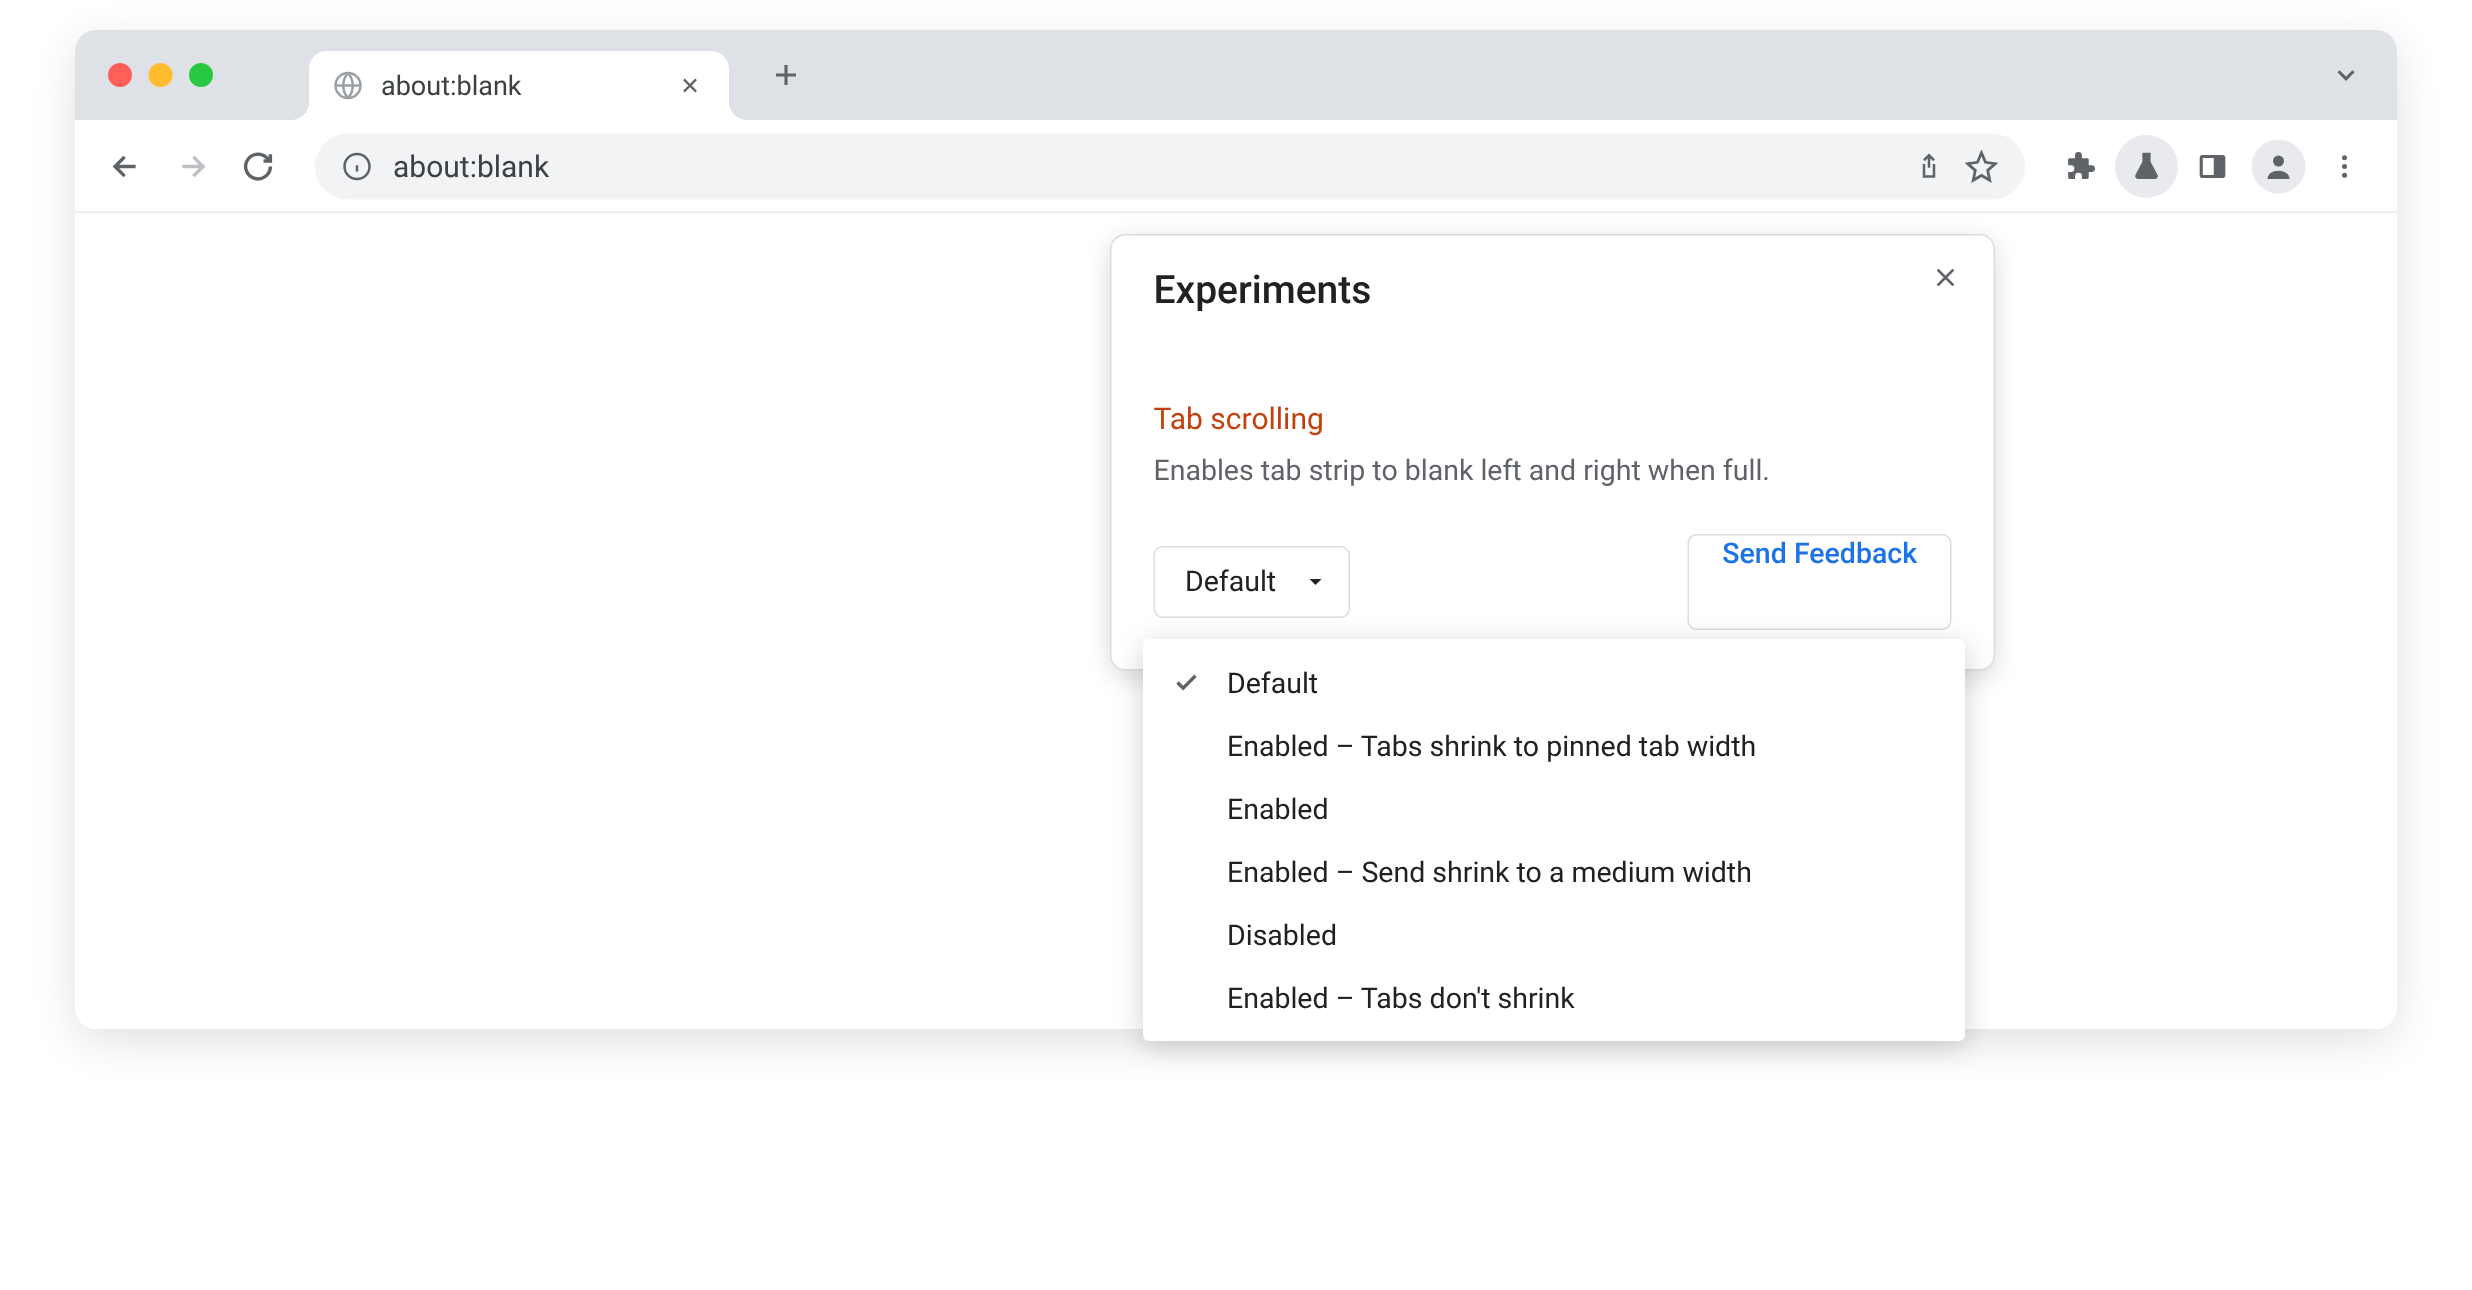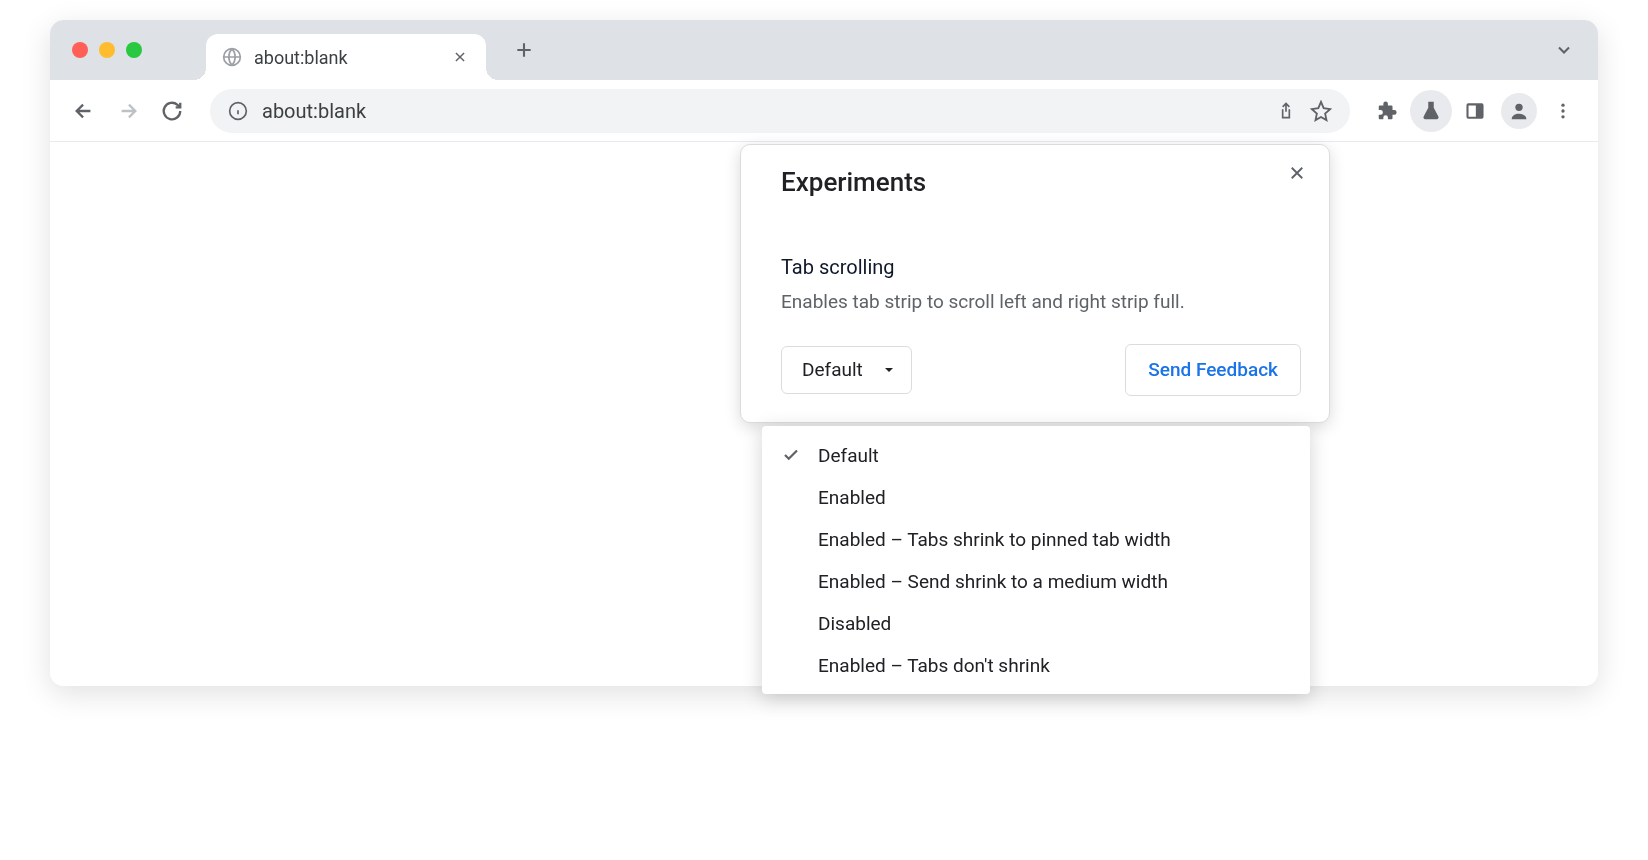--- a/index.html
+++ b/index.html
@@ -90,42 +90,42 @@
   .tb-btn.profile { background:#e8eaed; border-radius:50%; width:36px; height:36px; margin:0 3px;}
   .content-area {
     height: 544px;
     background:#fff;
     border-radius: 0 0 14px 14px;
     position:relative;
   }
   
   .popup {
     position:absolute;
-    top: 124px;
+    top: 136px;
     left: 690px;
     width: 590px;
     background:#fff;
     border:1px solid #dadce0;
     border-radius:10px;
     box-shadow: 0 4px 16px rgba(0,0,0,0.15);
-    padding: 22px 28px 26px 40px;
+    padding: 22px 28px 26px 28px;
   }
   .popup-title { font-size:26px; color:#202124; font-weight:500; }
   .popup-close { position:absolute; top:14px; right:18px; color:#5f6368; cursor:pointer; width:28px; height:28px; display:flex; align-items:center; justify-content:center;}
-  .exp-name { font-size:20px; color:#0f172a; margin-top:58px; }
+  .exp-name { font-size:20px; color:#c2410c; margin-top:58px; }
   .exp-desc { font-size:19px; color:#5f6368; margin-top:10px; line-height:1.4;}
   .exp-row { display:flex; justify-content:space-between; align-items:center; margin-top:28px;}
   .select-btn {
     border:1px solid #dadce0; border-radius:6px; height:48px;
     padding: 0 16px 0 20px; display:flex; align-items:center; gap:20px;
     font-size:19px; color:#202124; cursor:pointer; background:#fff;
   }
   .feedback-btn {
-    border:1px solid #dadce0; border-radius:6px; height:52px;
-    padding: 0 22px; display:flex; align-items:center;
+    border:1px solid #dadce0; border-radius:6px; height:64px;
+    padding: 0 22px; display:flex; align-items:flex-start;
     font-size:19px; color:#1a73e8; font-weight:500; cursor:pointer; background:#fff;
   }
   
   .dropdown {
     position:absolute;
     top: 406px;
     left: 712px;
     width: 548px;
     background:#fff;
     box-shadow: 0 4px 20px rgba(0,0,0,0.18);
@@ -251,21 +251,21 @@
   <div class="content-area"></div>
 
   <div class="popup">
     <div class="popup-close">
       <svg width="18" height="18" viewBox="0 0 24 24" fill="none" stroke="#5f6368" stroke-width="2.5">
           <path d="M5 5l14 14M19 5L5 19"></path>
         </svg>
     </div>
     <div class="popup-title">Experiments</div>
     <div class="exp-name">Tab scrolling</div>
-    <div class="exp-desc">Enables tab strip to scroll left and right strip full.</div>
+    <div class="exp-desc">Enables tab strip to blank left and right when full.</div>
     <div class="exp-row">
       <div class="select-btn">
         <span>Default</span>
         <svg width="12" height="12" viewBox="0 0 24 24" fill="#202124">
             <path d="M4 8l8 8 8-8z"></path>
           </svg>
       </div>
       <div class="feedback-btn">
         <span>Send Feedback</span>
       </div>
@@ -276,28 +276,28 @@
       <div class="dd-item">
         <span class="dd-check">
           <svg width="18" height="18" viewBox="0 0 24 24" fill="none" stroke="#5f6368" stroke-width="3">
             <path d="M4 12l5 5L20 6"></path>
           </svg>
         </span>
         <span>Default</span>
       </div>
       <div class="dd-item">
         <span class="dd-check"></span>
+        <span>Enabled – Tabs shrink to pinned tab width</span>
+      </div>
+      <div class="dd-item">
+        <span class="dd-check"></span>
         <span>Enabled</span>
       </div>
       <div class="dd-item">
         <span class="dd-check"></span>
-        <span>Enabled – Tabs shrink to pinned tab width</span>
-      </div>
-      <div class="dd-item">
-        <span class="dd-check"></span>
         <span>Enabled – Send shrink to a medium width</span>
       </div>
       <div class="dd-item">
         <span class="dd-check"></span>
         <span>Disabled</span>
       </div>
       <div class="dd-item">
         <span class="dd-check"></span>
         <span>Enabled – Tabs don't shrink</span>
       </div>

